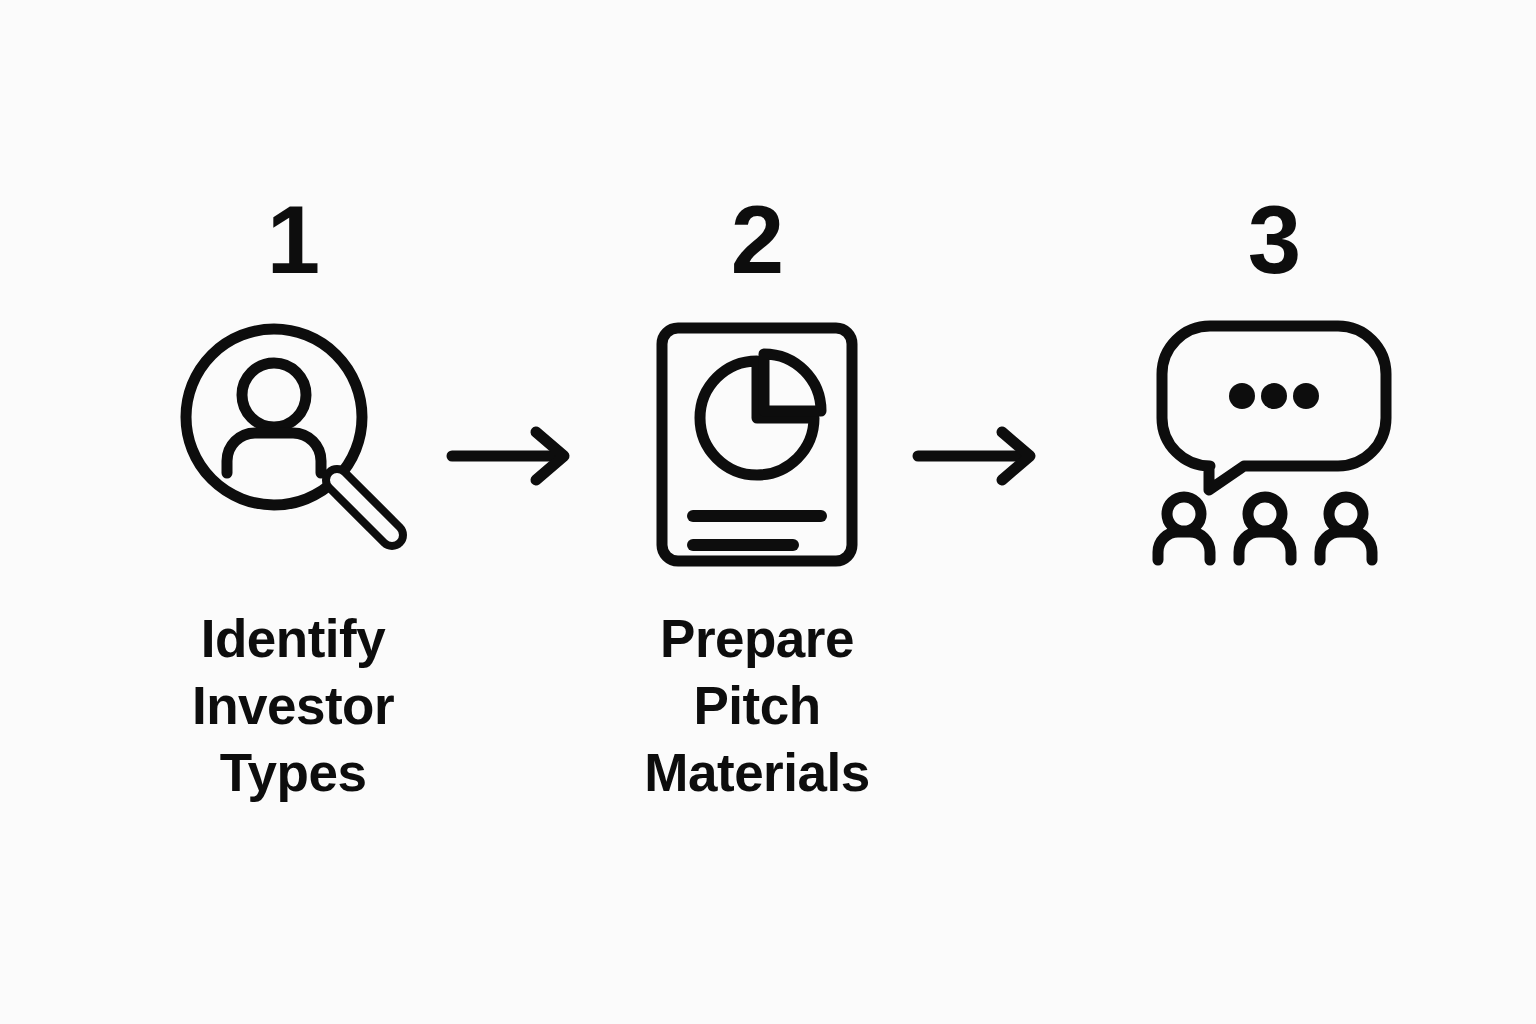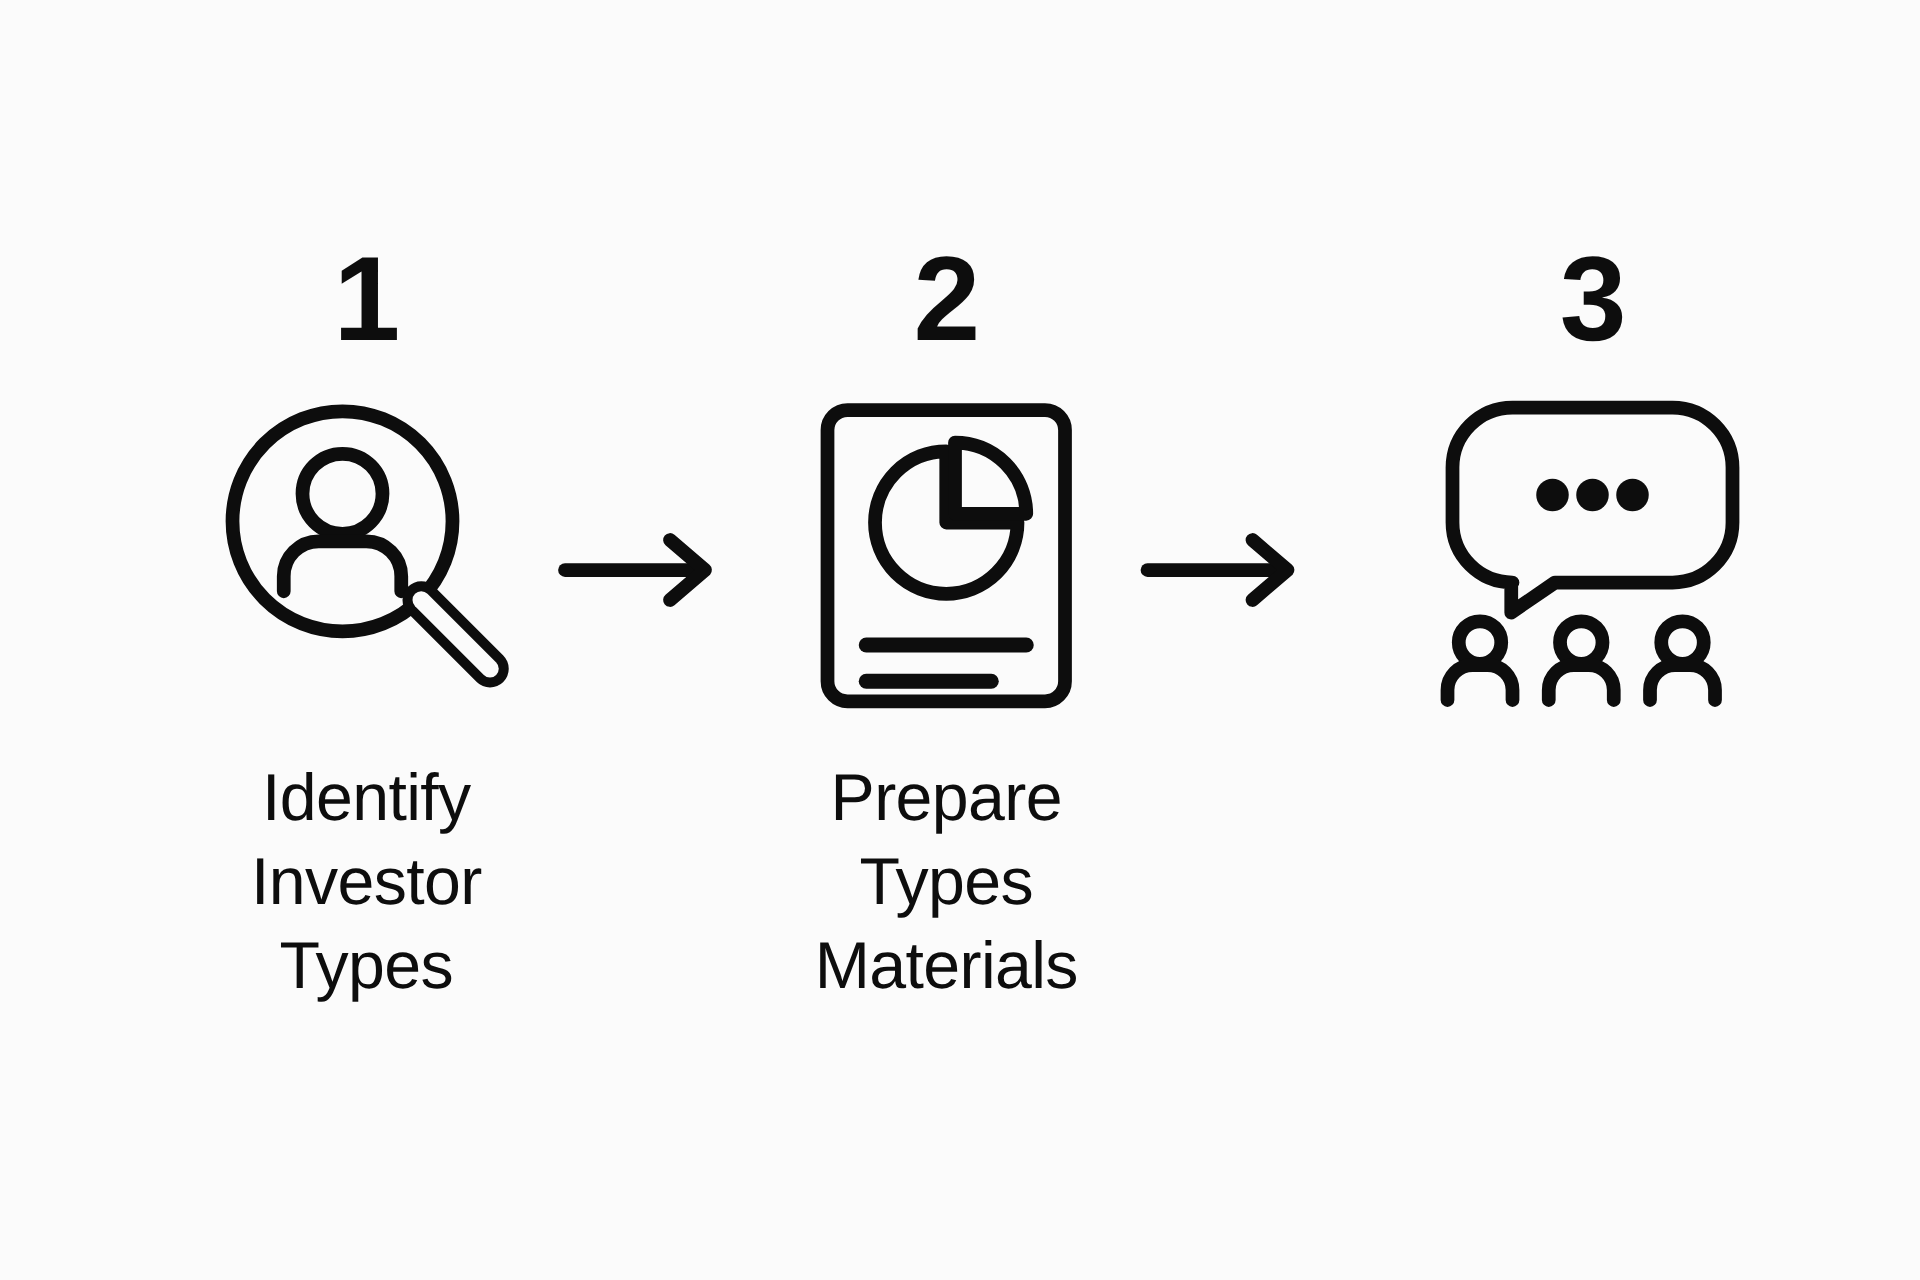--- a/index.html
+++ b/index.html
@@ -41,21 +41,21 @@
   .step-icon {
     margin-top: 30px;
     height: 248px;
     display: flex;
     align-items: center;
     justify-content: center;
   }
   .step-label {
     margin-top: 38px;
     font-size: 53px;
-    font-weight: 400;
+    font-weight: 700;
     line-height: 1.26;
     color: #0d0d0d;
     text-align: center;
     letter-spacing: -0.5px;
     white-space: pre-line;
   }
   .arrow {
     position: absolute;
     top: 424px;
     width: 130px;
@@ -109,21 +109,21 @@
 
         <path d="M124 41 A57 57 0 1 0 181 98 L124 98 Z" stroke="#0d0d0d" stroke-width="11" stroke-linejoin="round" fill="none"></path>
 
         <path d="M131 34 L131 91 L188 91 A57 57 0 0 0 131 34 Z" stroke="#0d0d0d" stroke-width="11" stroke-linejoin="round" fill="none"></path>
 
         <path d="M60 196 H188" stroke="#0d0d0d" stroke-width="12" stroke-linecap="round"></path>
         <path d="M60 225 H160" stroke="#0d0d0d" stroke-width="12" stroke-linecap="round"></path>
       </svg>
     </div>
     <div class="step-label">Prepare
-Types
+Pitch
 Materials</div>
   </div>
 
   <div class="arrow" id="arrow-2">
     <svg width="130" height="64" viewBox="0 0 130 64" fill="none" aria-hidden="true">
       <path d="M6 32 H112" stroke="#0d0d0d" stroke-width="11" stroke-linecap="round"></path>
       <path d="M90 8 L118 32 L90 56" stroke="#0d0d0d" stroke-width="11" stroke-linecap="round" stroke-linejoin="round"></path>
     </svg>
   </div>
 

